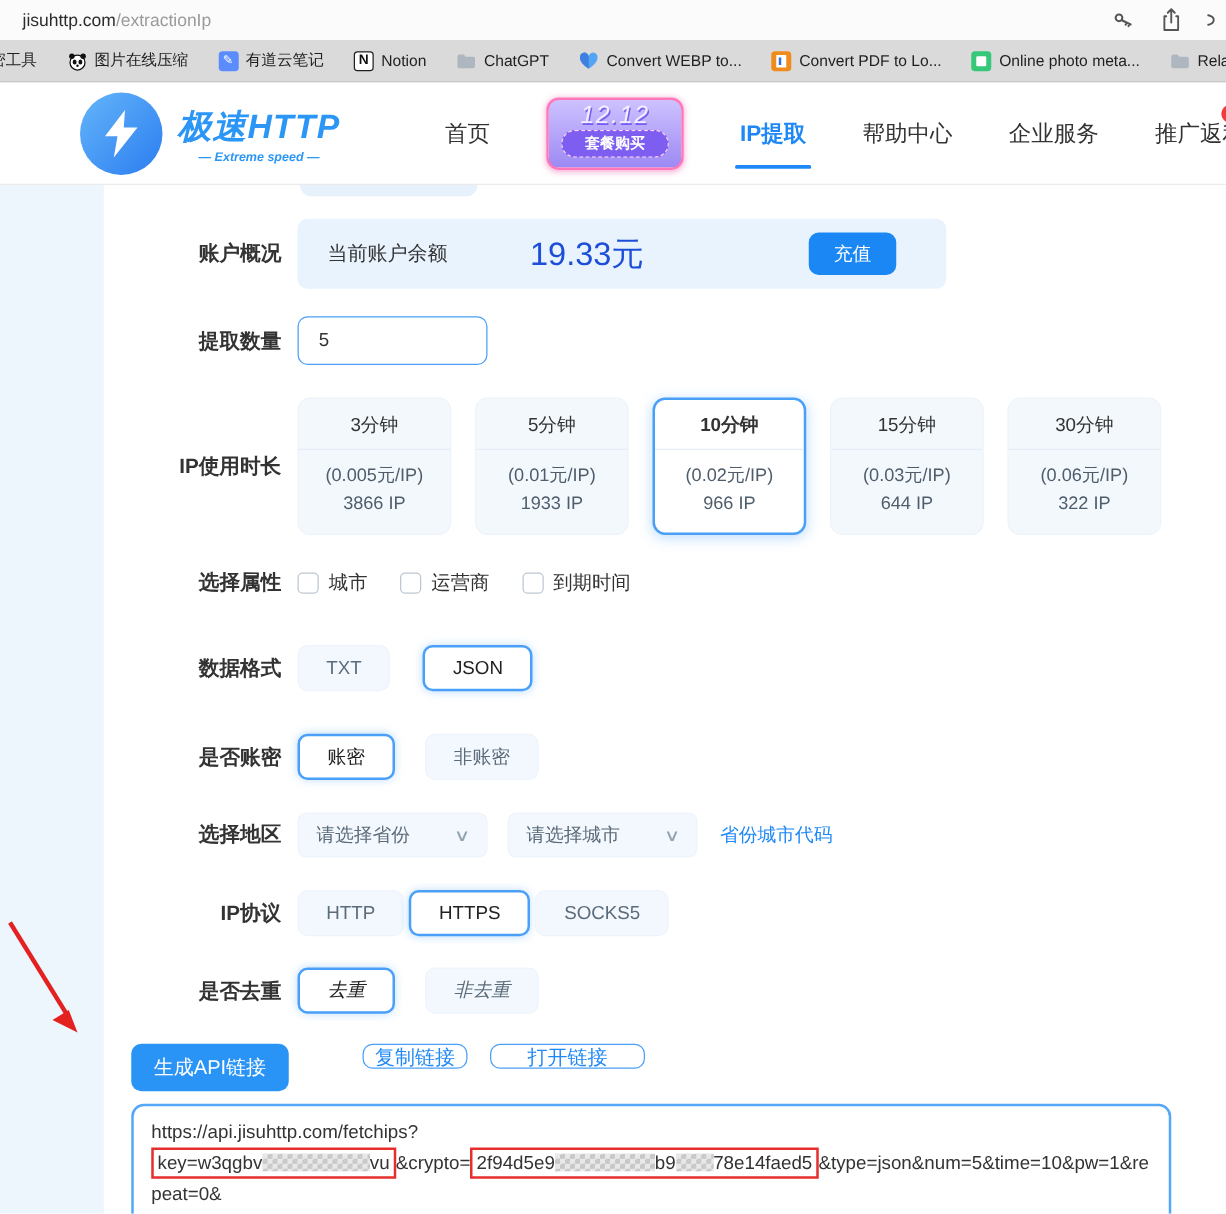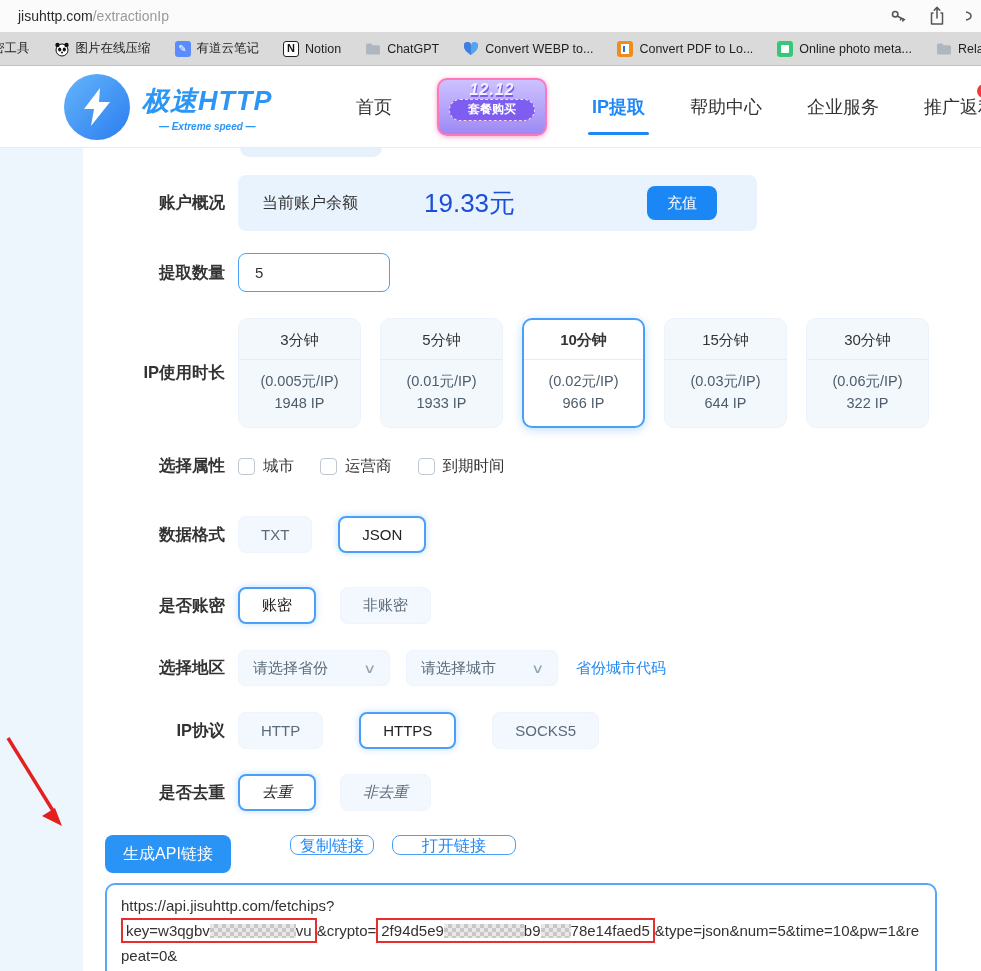--- a/index.html
+++ b/index.html
@@ -30,21 +30,21 @@
   .siteheader { position:absolute; left:0; top:66px; width:981px; height:82px; background:#fff; border-bottom:1px solid #ebebeb; overflow:hidden; }
   .logo { position:absolute; left:64px; top:8px; display:flex; align-items:center; gap:12px; }
   .logo-circle { width:66px; height:66px; border-radius:50%; background:linear-gradient(135deg,#64b5fa,#2b7df0); display:flex; align-items:center; justify-content:center; }
   .logo-text .cn { font-size:27px; font-weight:bold; font-style:italic; color:#2b96f5; letter-spacing:1px; }
   .logo-text .en { margin-top:2px; font-size:10px; font-style:italic; font-weight:bold; color:#2b96f5; text-align:center; }
   .nav { position:absolute; left:356px; top:0; height:82px; display:flex; align-items:center; gap:45px; white-space:nowrap; }
   .nav-item { font-size:18px; color:#333; cursor:pointer; }
   .nav-item.active { color:#1e88f7; font-weight:bold; position:relative; }
   .nav-item.active::after { content:""; position:absolute; left:-4px; right:-4px; bottom:-16px; height:3px; background:#1e88f7; border-radius:2px; }
   .promo { width:110px; height:58px; border-radius:10px; background:linear-gradient(180deg,#cdc2ff,#9d89f4); border:2px solid #ff77b8; box-shadow:0 1px 5px rgba(236,94,170,.55); text-align:center; cursor:pointer; }
-  .promo-top { font-size:16px; font-weight:bold; font-style:italic; color:#f3efff; text-shadow:1px 2px 0 #7b5cf0; margin-top:1px; letter-spacing:1px; }
+  .promo-top { font-size:20px; font-weight:normal; font-style:italic; color:#f3efff; text-shadow:1px 2px 0 #7b5cf0; margin-top:1px; letter-spacing:1px; }
   .promo-pill { margin:0 auto; width:86px; background:#7d5ef0; border:1.5px dashed #ffd2ea; border-radius:11px; color:#fff; font-weight:bold; font-size:12px; padding:1px 0 2px; }
   .nav-badge { position:absolute; left:977px; top:18px; width:14px; height:14px; background:#f23c3c; border-radius:7px 0 0 7px; }
 
   
   .content { position:absolute; left:0; top:148px; width:981px; height:823px; background:#edf5fd; }
   .card { position:absolute; left:83px; top:0; right:0; bottom:0; background:#fff; padding-top:27px; overflow:hidden; }
   .scroll-remnant { position:absolute; left:157px; top:0; width:142px; height:9px; background:#e7f1fc; border-radius:0 0 10px 10px; }
 
   .row { display:flex; align-items:center; padding-left:22px; }
   .rlabel { width:120px; flex:none; text-align:right; margin-right:13px; font-size:16.5px; font-weight:600; color:#333; }
@@ -229,21 +229,21 @@
       <input class="qty-input" value="5" style="">
     </div>
 
     <div class="row mb-dur">
       <div class="rlabel">IP使用时长</div>
       <div class="cards">
         <div class="dcard">
           <div class="t">3分钟</div>
             <div class="div"></div>
           <div class="p">(0.005元/IP)</div>
-          <div class="c">1948 IP</div>
+          <div class="c">3866 IP</div>
         </div>
         <div class="dcard">
           <div class="t">5分钟</div>
             <div class="div"></div>
           <div class="p">(0.01元/IP)</div>
           <div class="c">1933 IP</div>
         </div>
         <div class="dcard selected">
           <div class="t">10分钟</div>
             <div class="div"></div>
@@ -307,21 +307,21 @@
       </div>
       <div class="sel">
         <span>请选择城市</span>
         <span class="chev">∨</span>
       </div>
       <a href="#" class="region-link">省份城市代码</a>
     </div>
 
     <div class="row mb-prot">
       <div class="rlabel">IP协议</div>
-      <div class="opts" style="gap:36px;">
+      <div class="opts" style="gap:4px;">
         <div class="opt">HTTP</div>
         <div class="opt selected">HTTPS</div>
         <div class="opt">SOCKS5</div>
       </div>
     </div>
 
     <div class="row mb-ded">
       <div class="rlabel">是否去重</div>
       <div class="opts" style="gap:24px;font-style:italic;">
         <div class="opt selected">去重</div>

